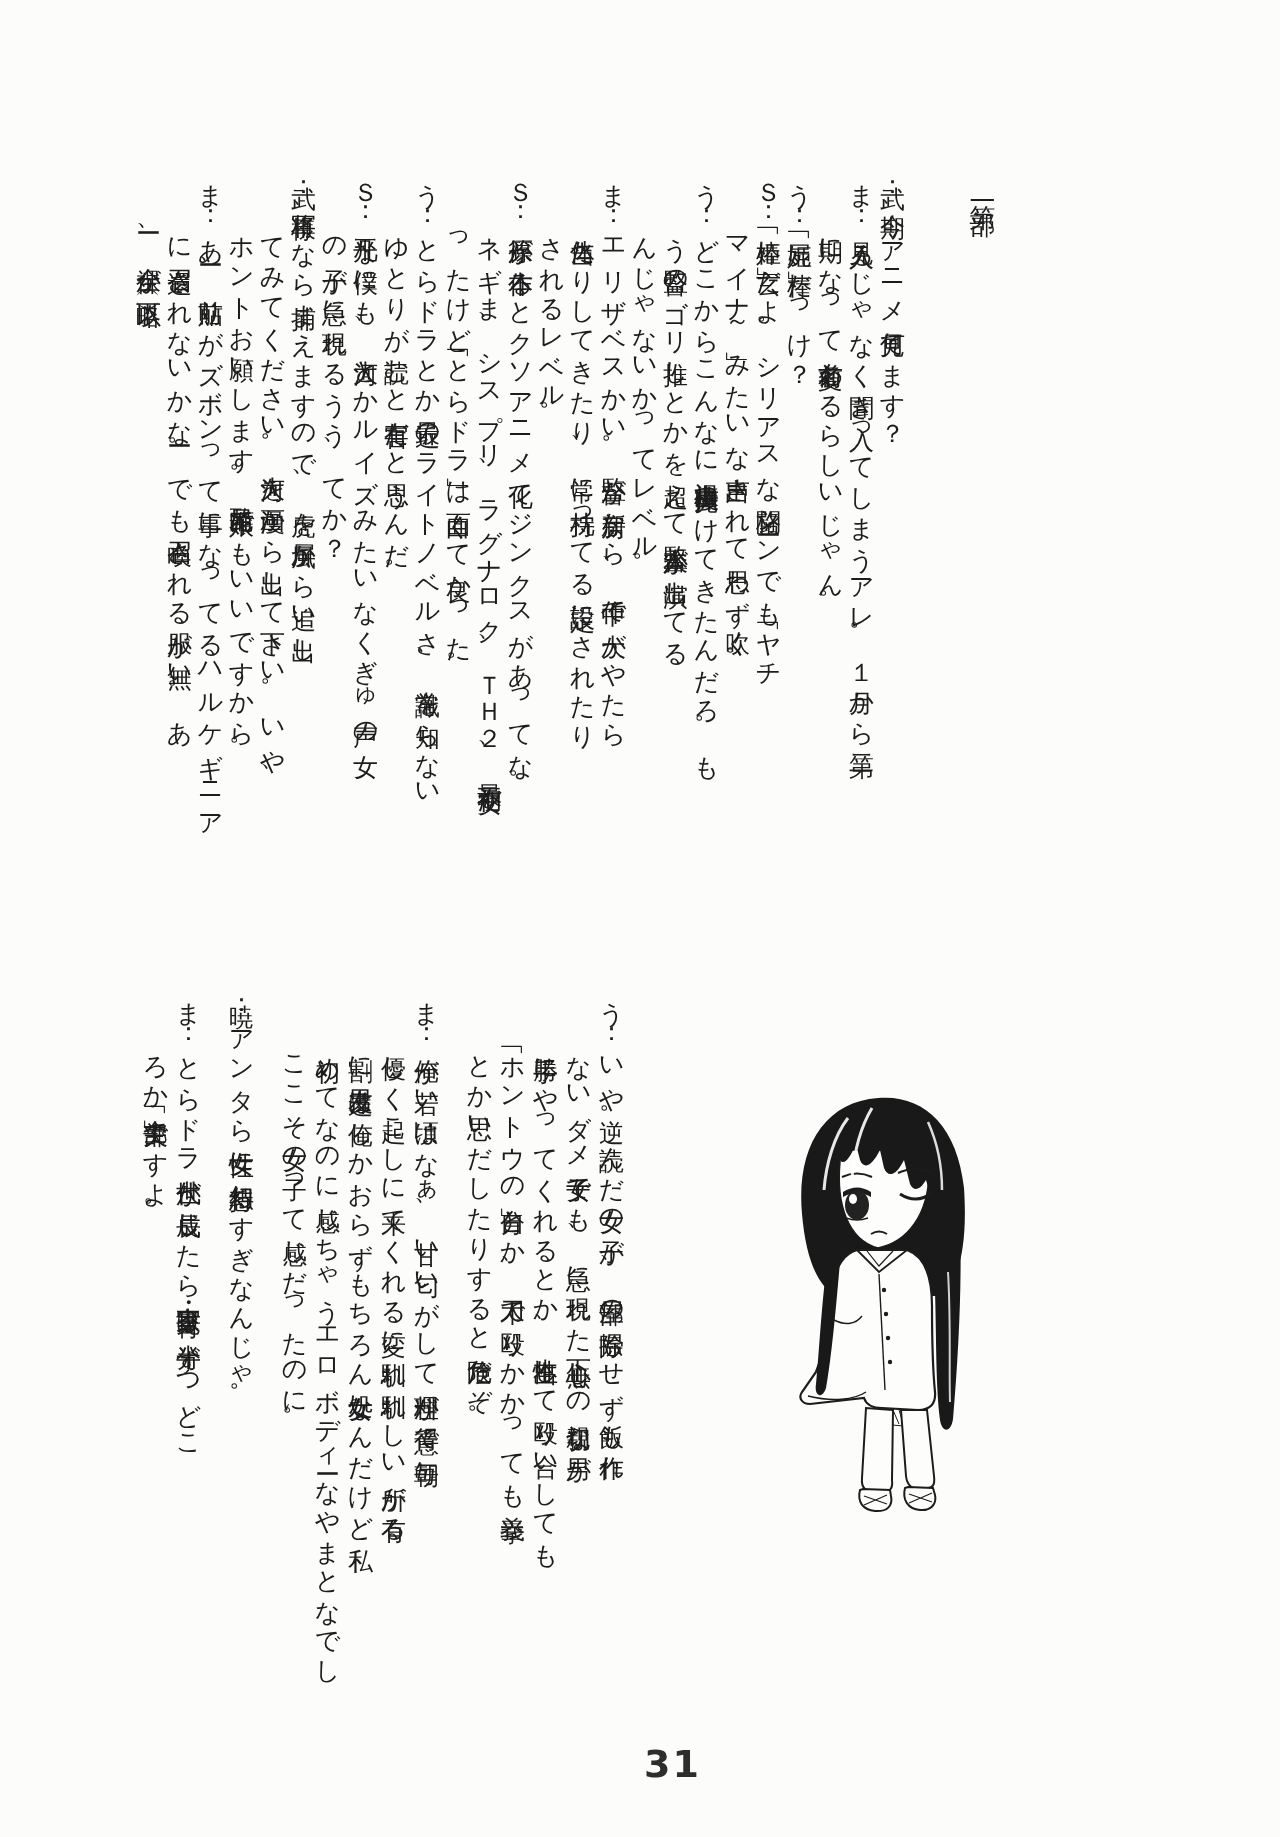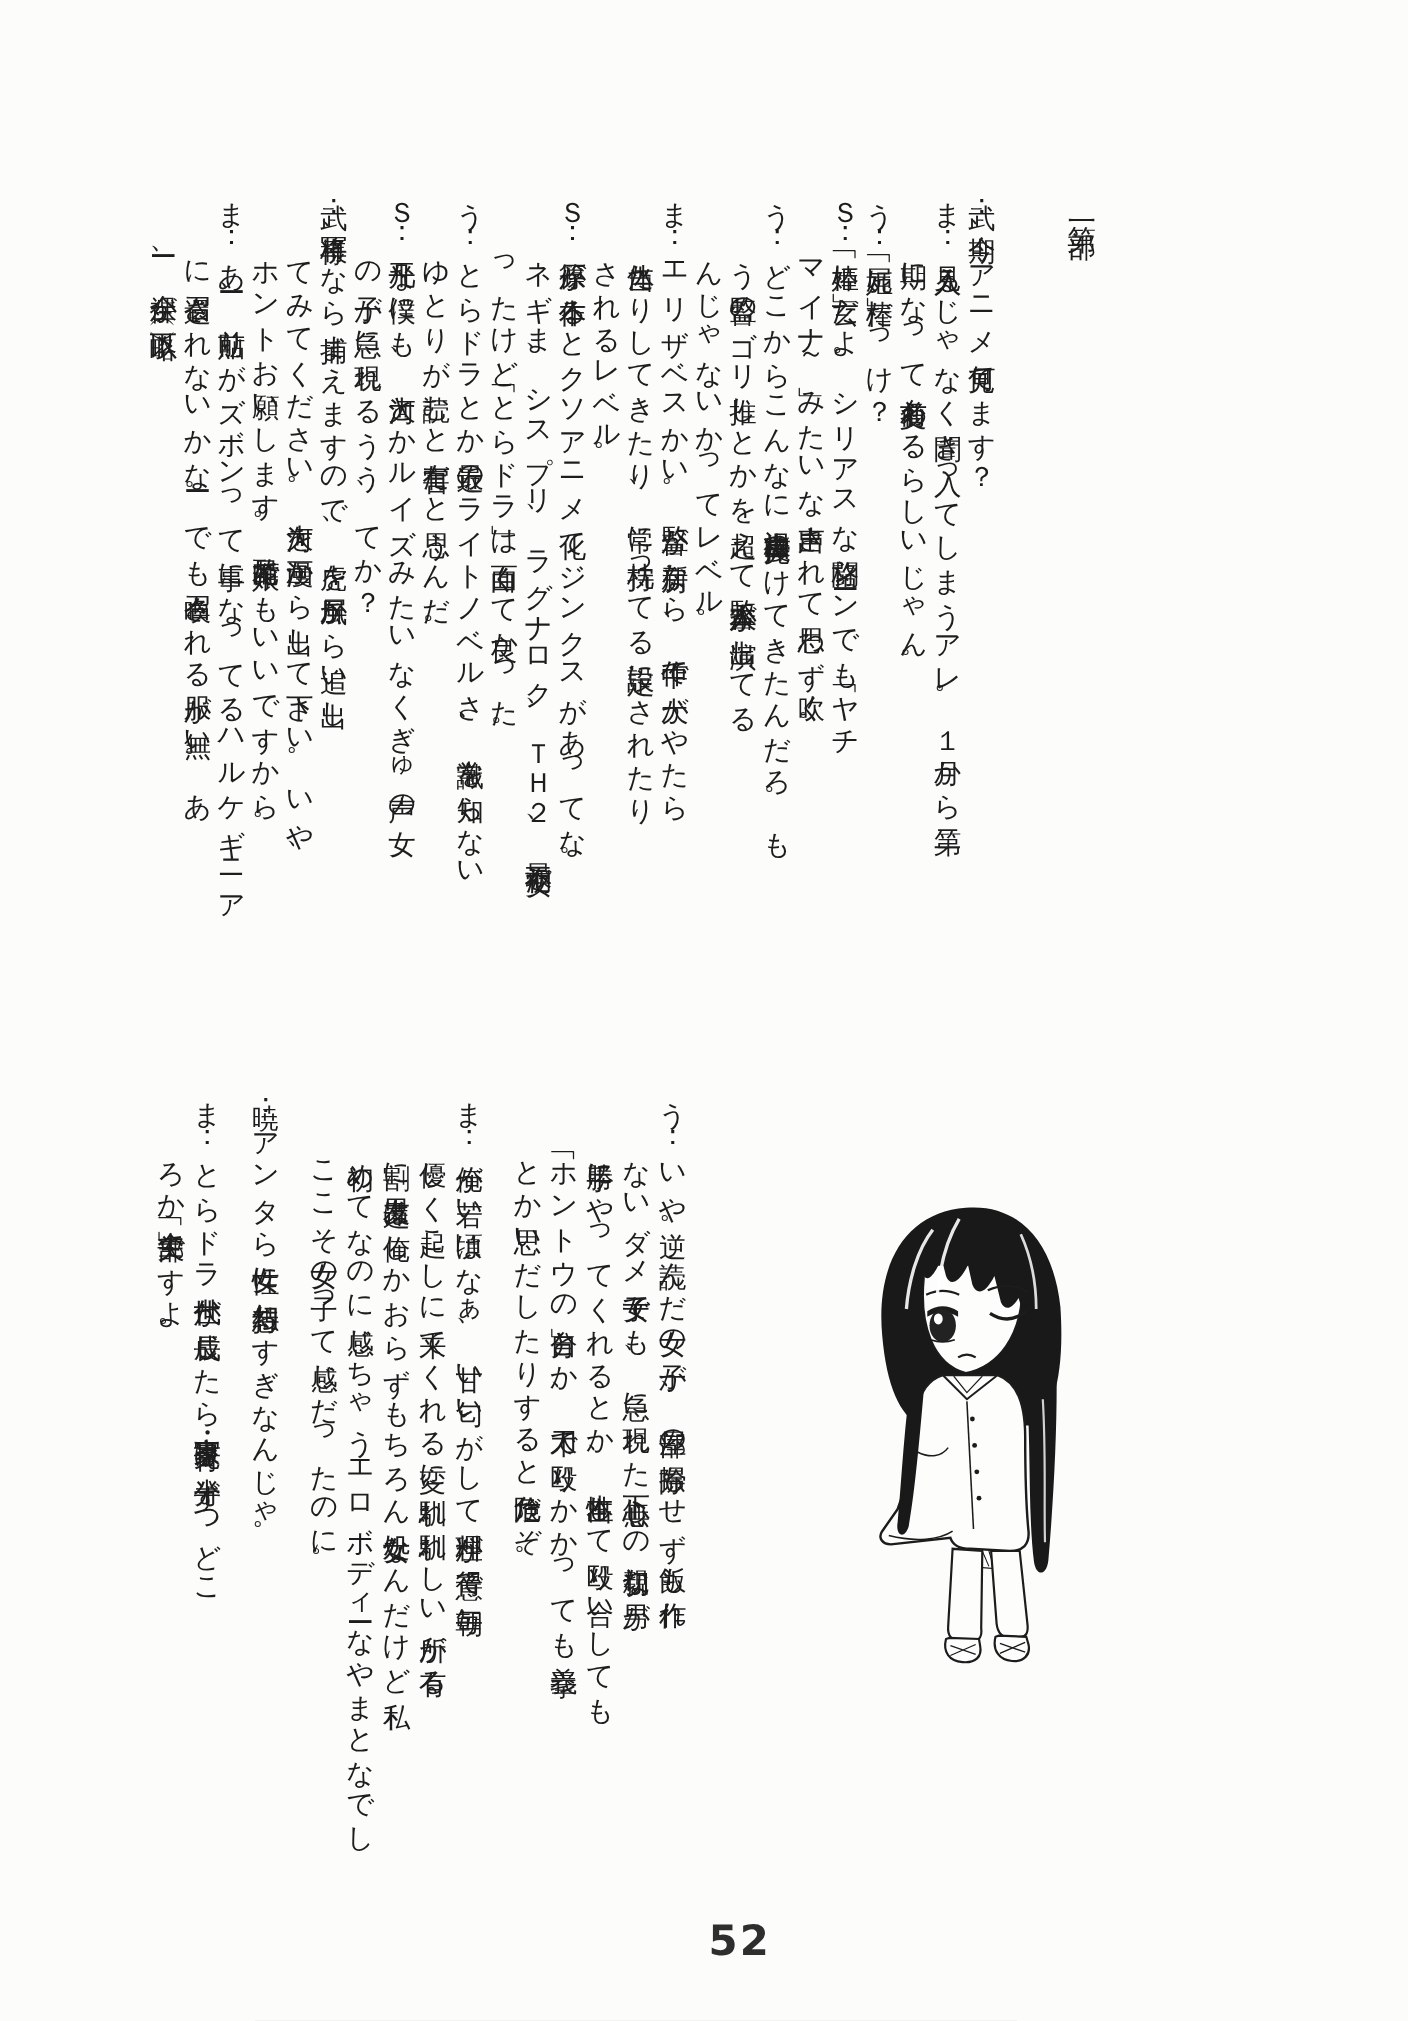--- a/index.html
+++ b/index.html
@@ -169,15 +169,15 @@
       <path d="M70,150 C62,200 60,250 56,292 C54,304 62,308 66,296 C72,262 76,215 80,170 Z" fill="#191919"></path>
       <path d="M172,148 C178,215 174,280 180,328 C182,341 191,341 193,327 C199,258 202,185 200,133 C192,118 178,126 172,148 Z" fill="#191919"></path>
 
       <path d="M88,26 C74,44 66,72 64,98" fill="none" stroke="#ffffff" stroke-width="3" opacity="0.9"></path>
       <path d="M112,16 C100,36 94,62 92,86" fill="none" stroke="#ffffff" stroke-width="3" opacity="0.9"></path>
       <path d="M168,30 C178,52 182,76 182,98" fill="none" stroke="#ffffff" stroke-width="2.5" opacity="0.85"></path>
       <path d="M188,180 C191,230 189,275 190,310" fill="none" stroke="#ffffff" stroke-width="2" opacity="0.8"></path>
     </svg>
   </div>
 
-  <div id="page-number">52</div>
+  <div id="page-number">31</div>
 
 </div>
 
 </body></html>

